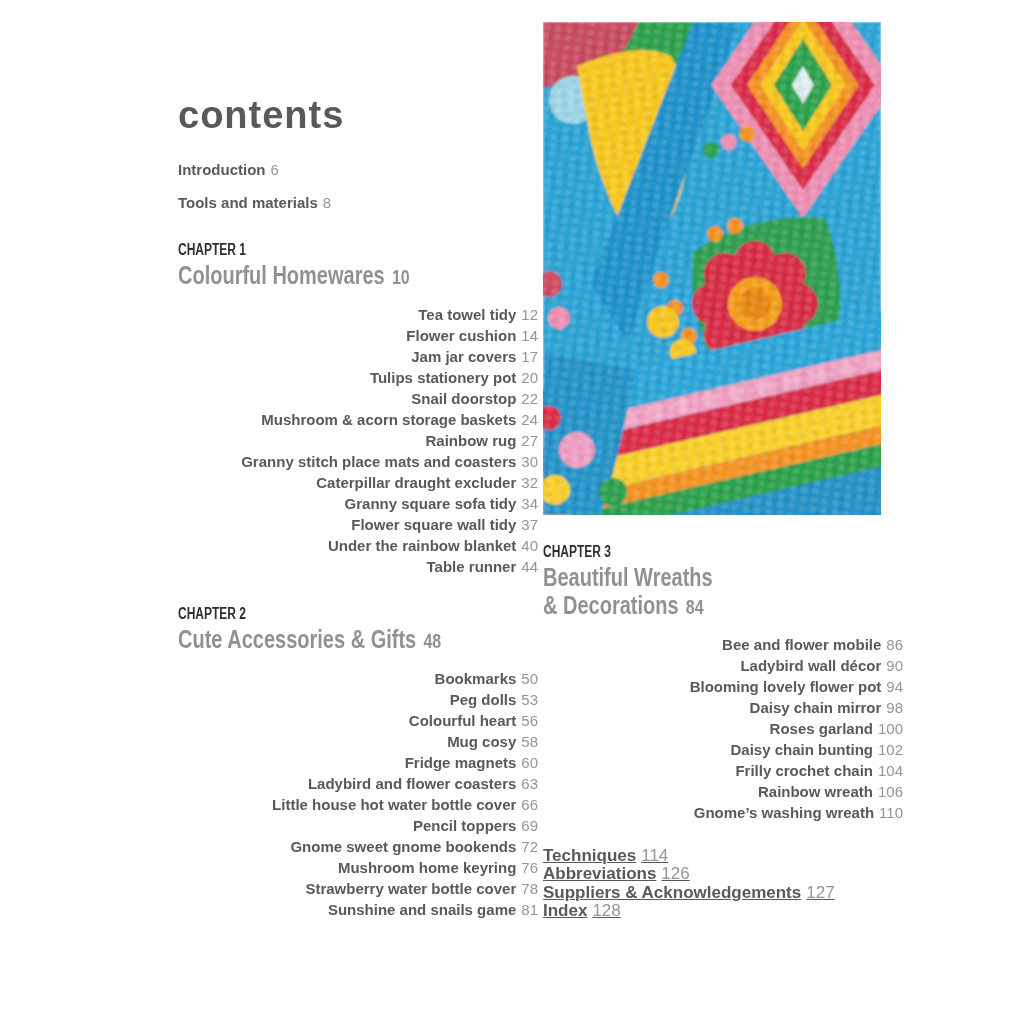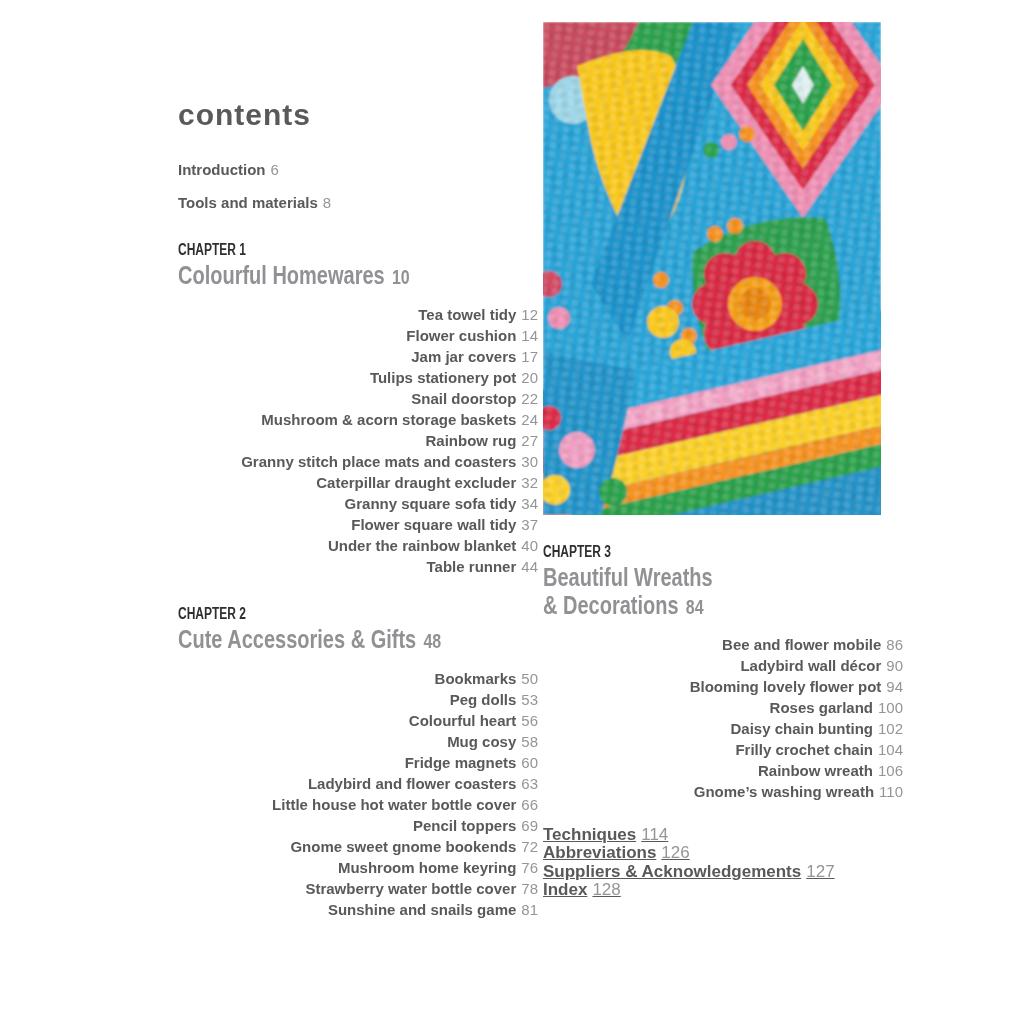--- a/index.html
+++ b/index.html
@@ -2,21 +2,21 @@
 <html><head>
 <meta charset="utf-8">
 <style>
   html,body{margin:0;padding:0;background:#ffffff;}
   body{width:1024px;height:1024px;position:relative;overflow:hidden;
        font-family:"Liberation Sans",sans-serif;color:#58595b;}
   .page{position:absolute;inset:0;background:#ffffff;}
 
   
   .left-col{position:absolute;left:178px;top:96px;width:360px;}
-  h1.page-title{margin:0;font-size:30px;line-height:38px;font-weight:bold;
+  h1.page-title{margin:0;font-size:38px;line-height:38px;font-weight:bold;
                 color:#58595b;letter-spacing:1px;}
   ul{list-style:none;margin:0;padding:0;}
   .toc-row{font-size:15px;font-weight:bold;color:#58595b;line-height:21px;white-space:nowrap;}
   .front-matter{margin-top:26px;}
   .front-matter .toc-row{line-height:20.5px;margin-top:12px;}
   .num{color:#939598;font-weight:normal;margin-left:5px;}
 
   .chapter-label{font-size:16px;font-weight:bold;color:#2e2f30;
                  transform:scaleX(0.75);transform-origin:left;white-space:nowrap;}
   .chapter-title{font-size:25px;font-weight:bold;color:#8f9194;line-height:28px;
@@ -292,20 +292,23 @@
           </li>
 
           <li class="toc-row">
             <span class="lbl">Ladybird wall décor</span><span class="num">90</span>
           </li>
 
           <li class="toc-row">
             <span class="lbl">Blooming lovely flower pot</span><span class="num">94</span>
           </li>
 
+          <li class="toc-row">
+            <span class="lbl">Daisy chain mirror</span><span class="num">98</span>
+          </li>
 
           <li class="toc-row">
             <span class="lbl">Roses garland</span><span class="num">100</span>
           </li>
 
           <li class="toc-row">
             <span class="lbl">Daisy chain bunting</span><span class="num">102</span>
           </li>
 
           <li class="toc-row">

